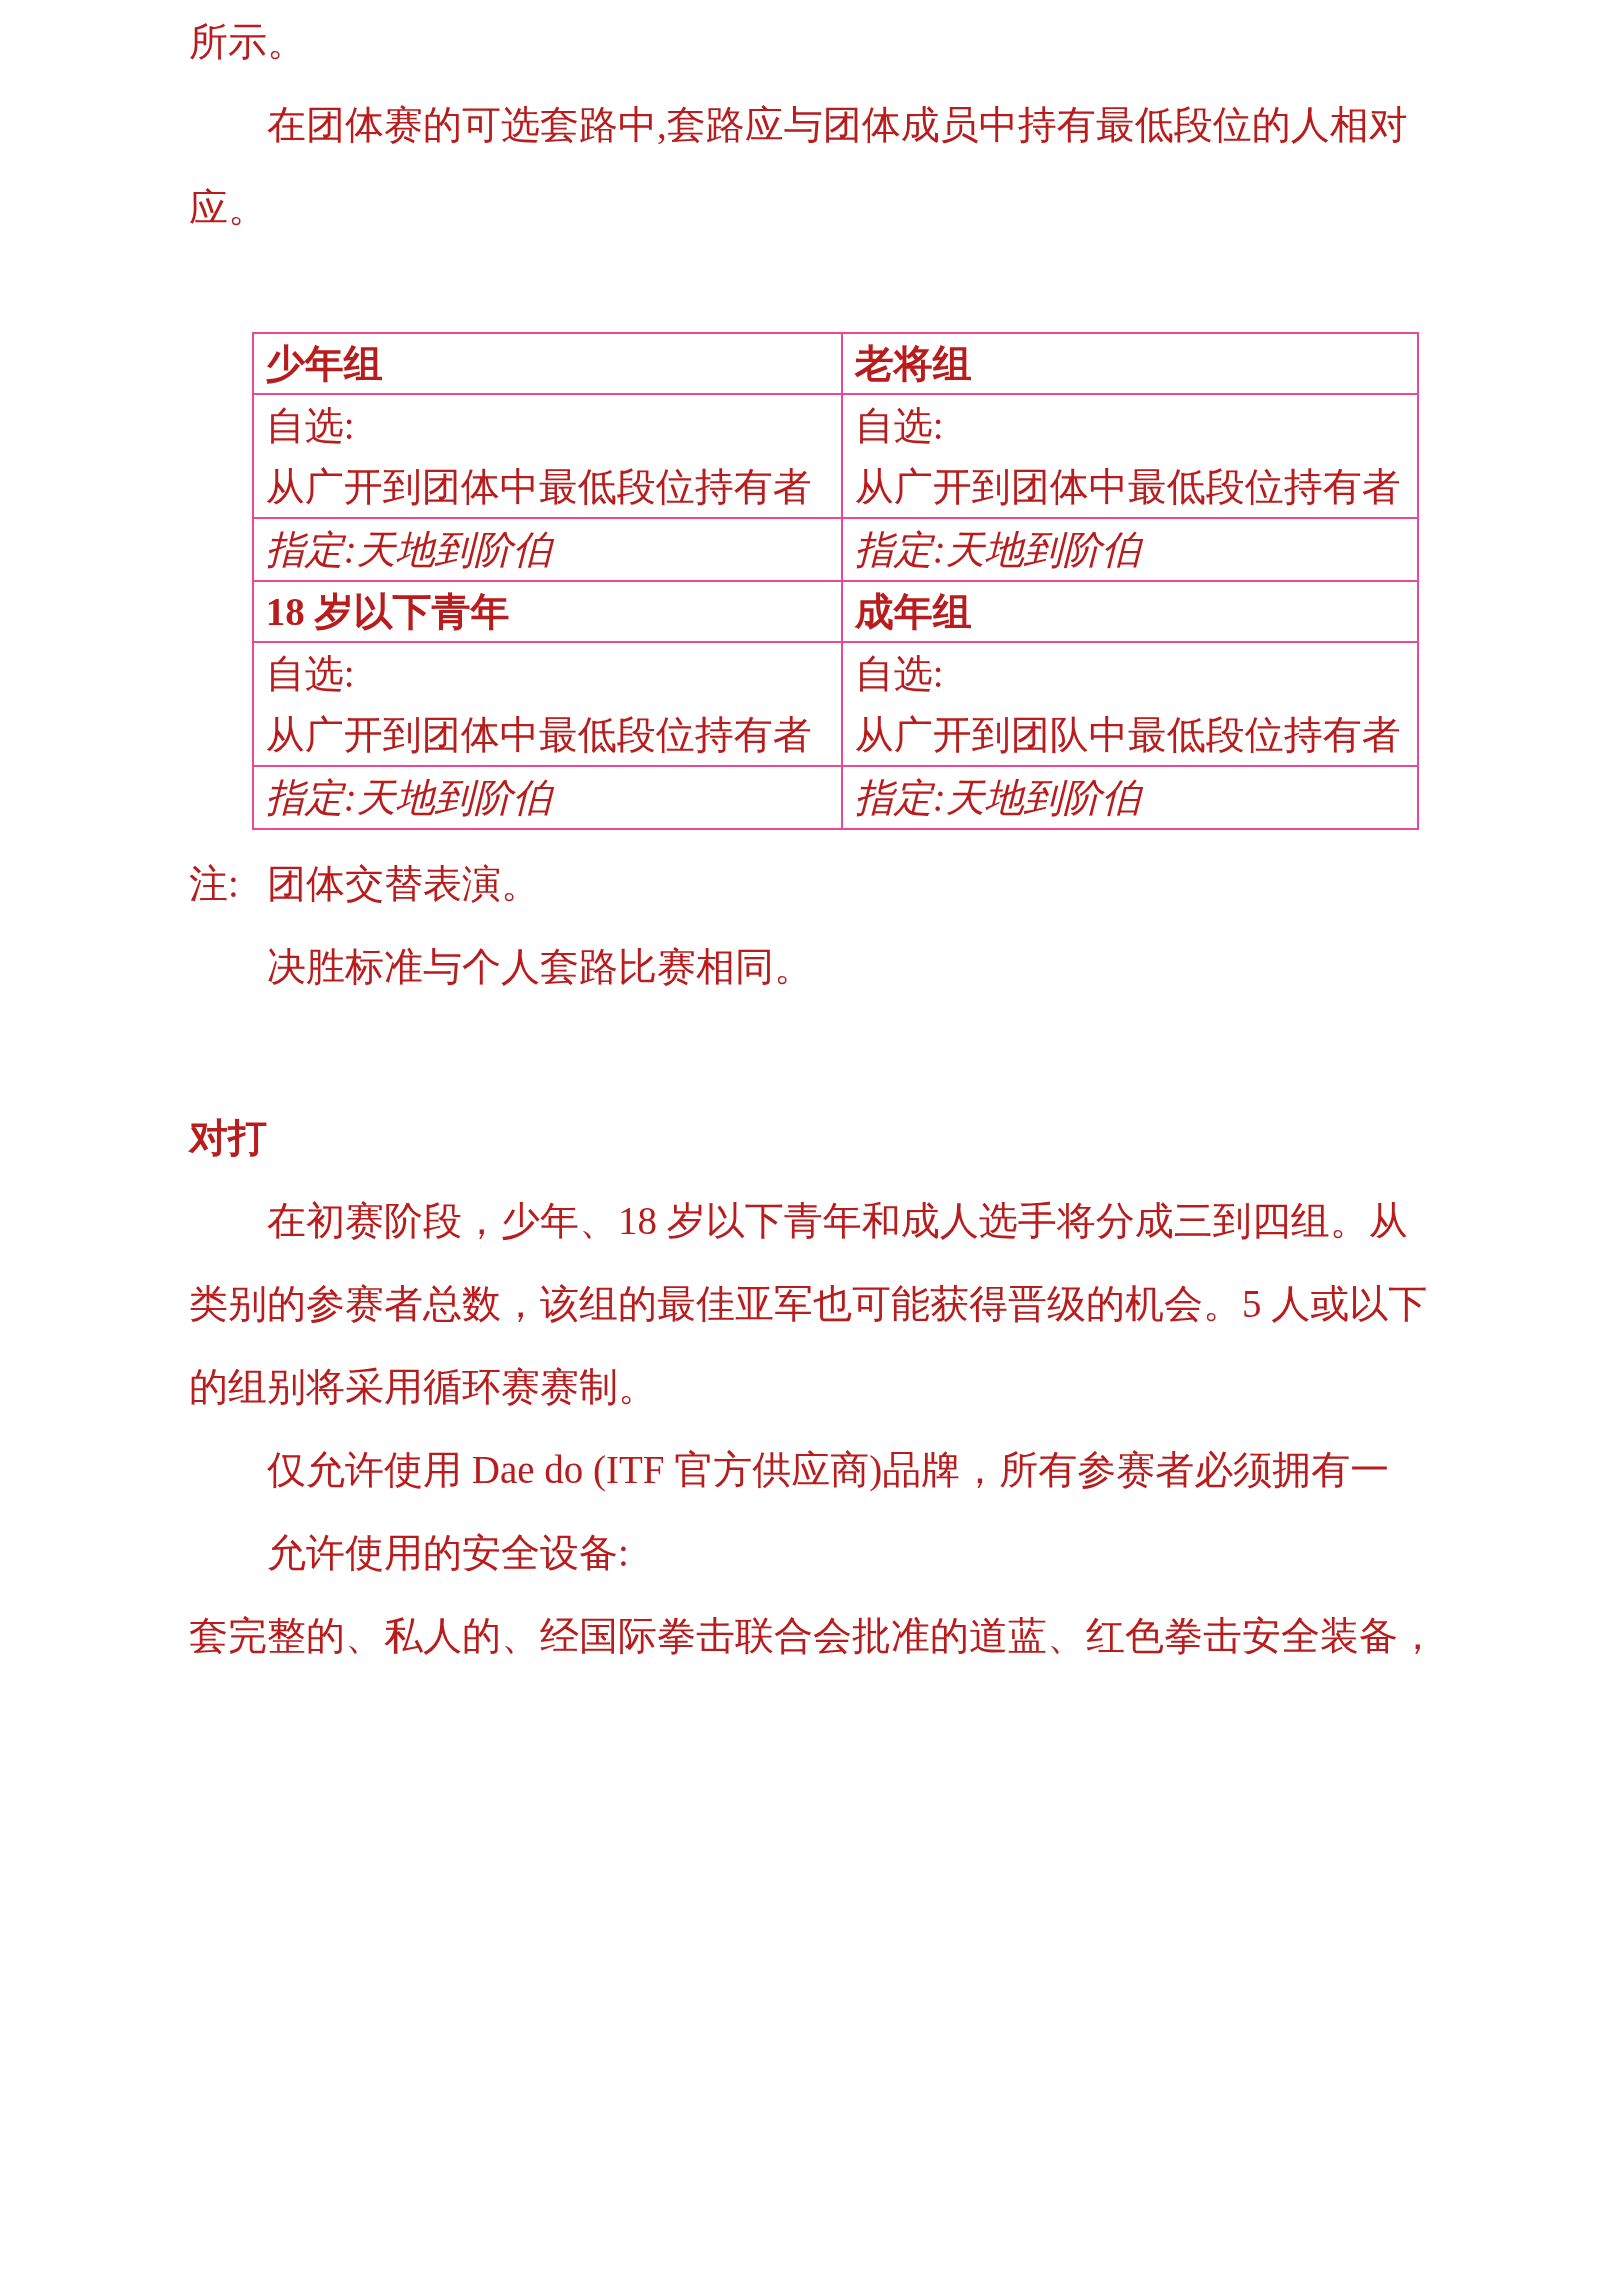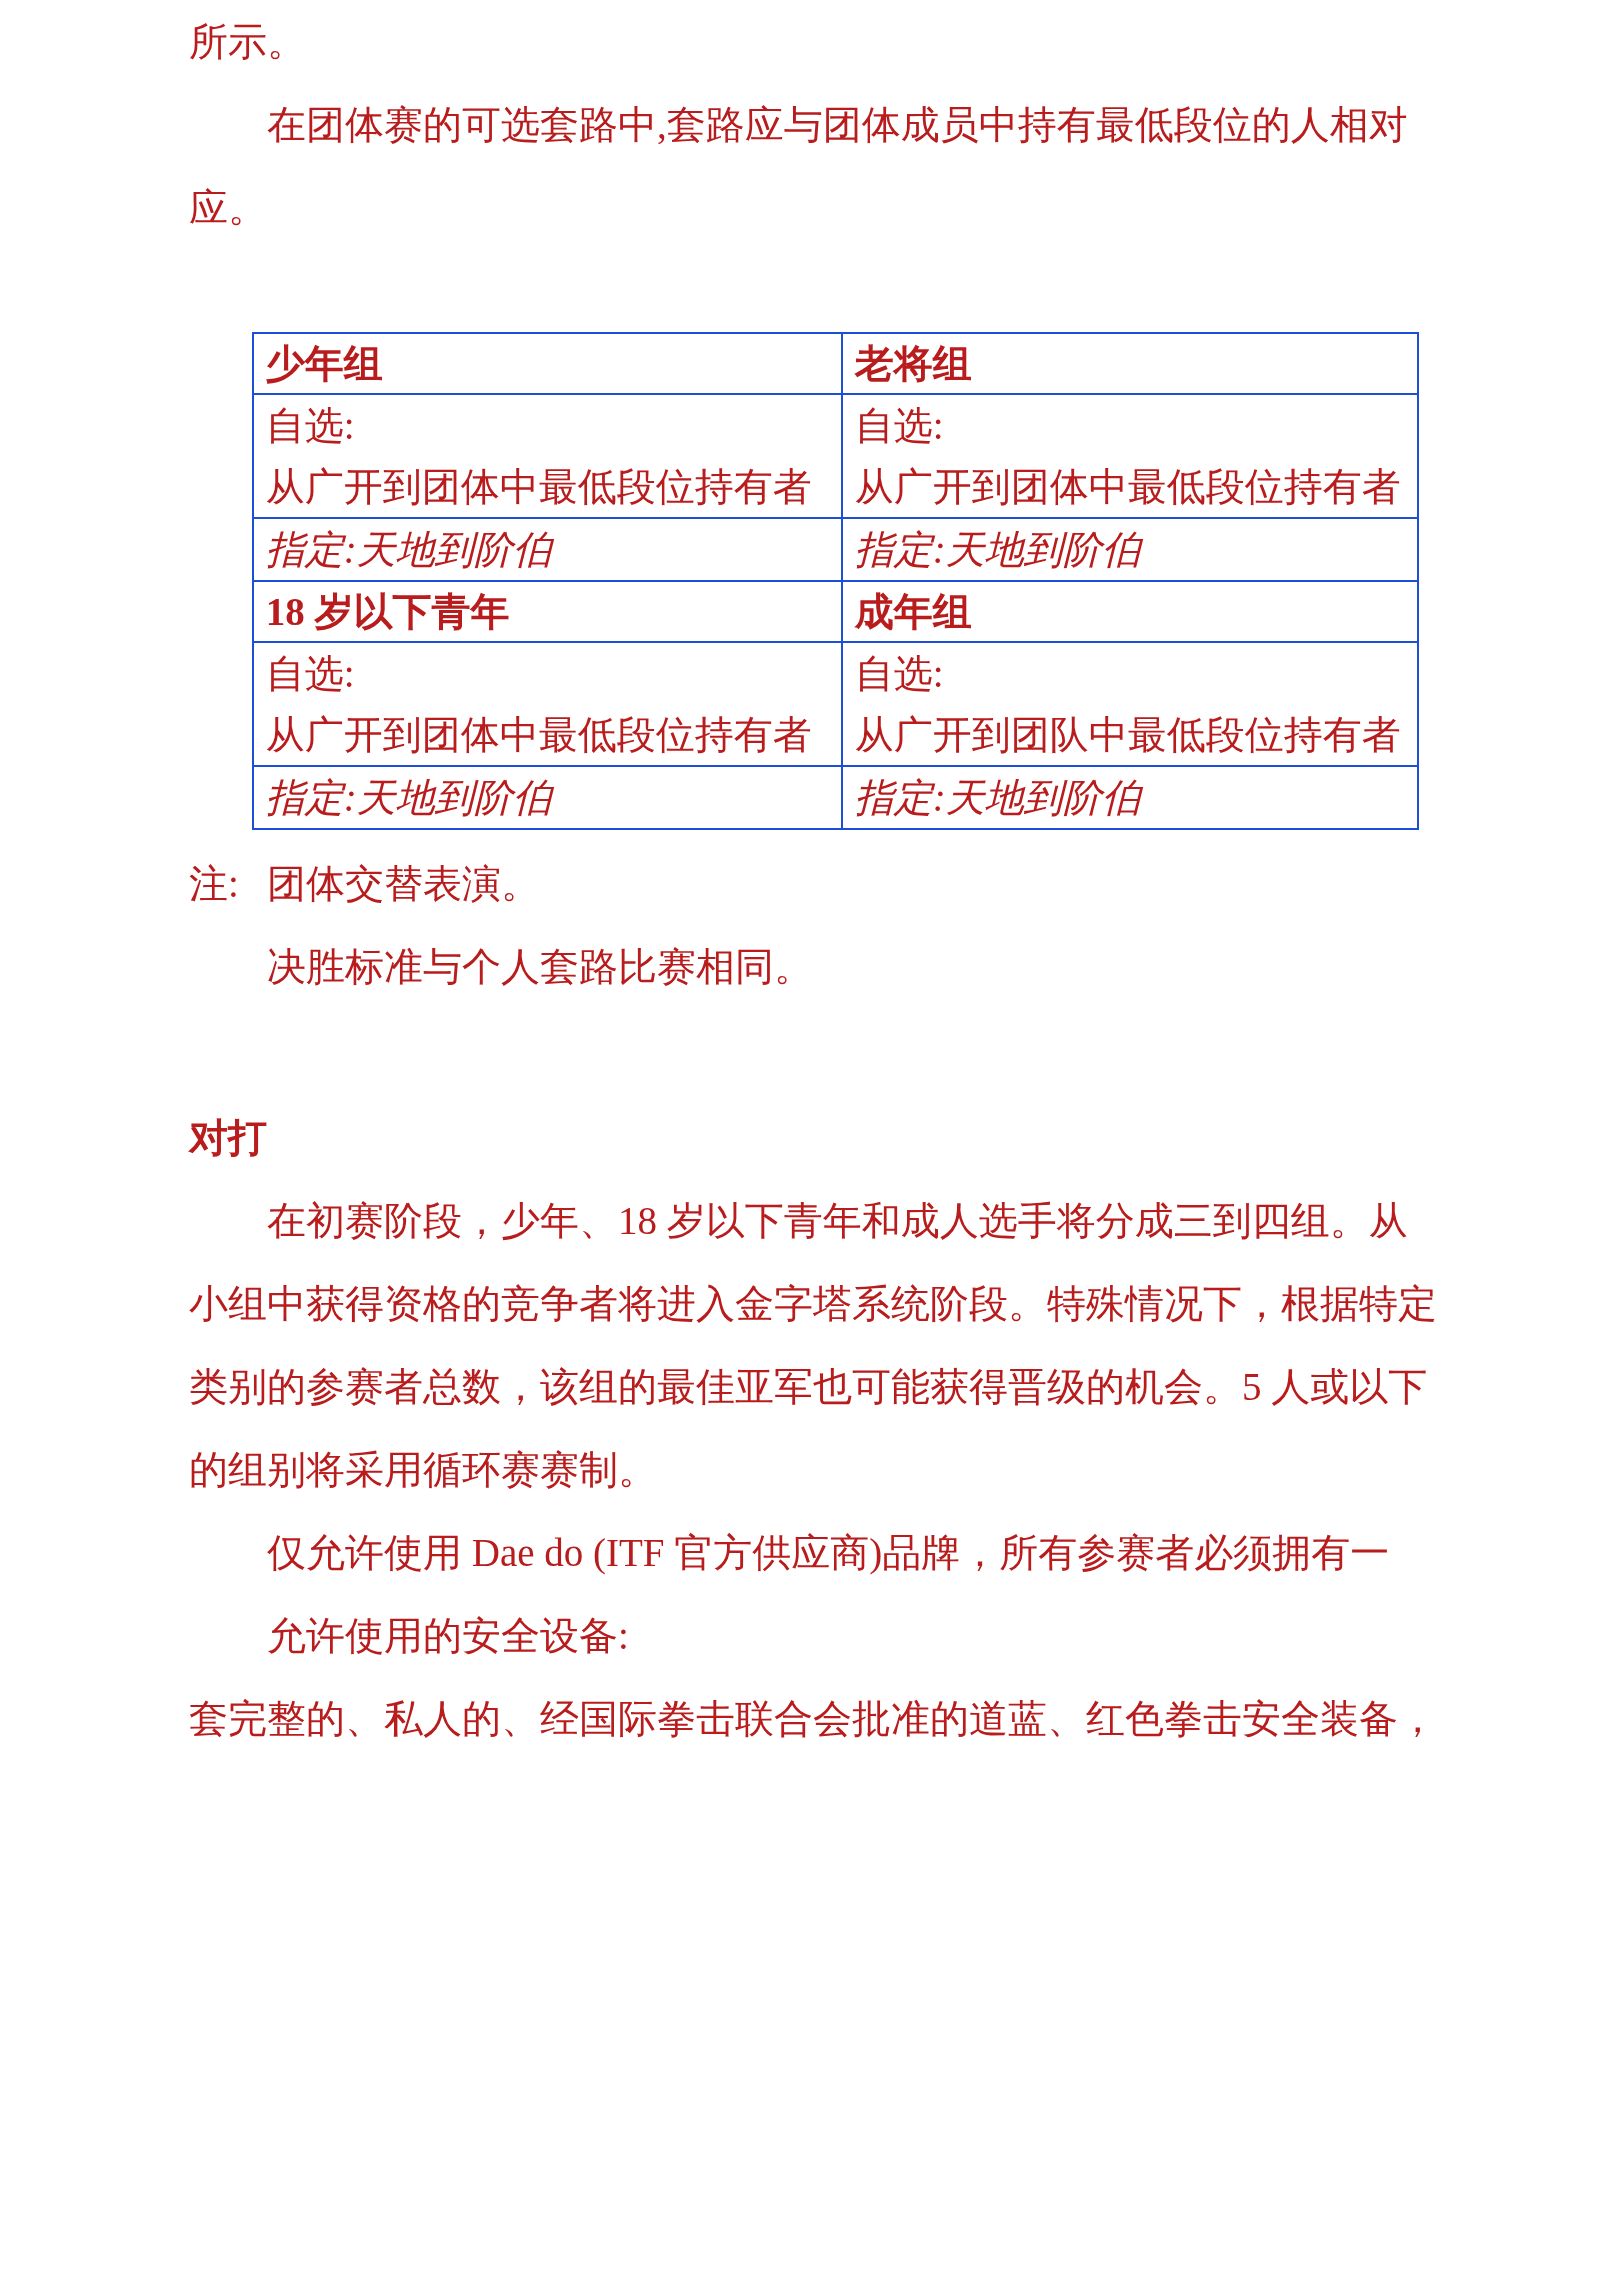--- a/index.html
+++ b/index.html
@@ -9,21 +9,21 @@
   }
   .content{position:absolute;left:189px;top:0;width:1198px;}
   .line{height:83px;line-height:83px;font-size:39px;white-space:nowrap;}
   .j{text-align:justify;text-align-last:justify;}
   .ind{text-indent:78px;}
   .pad{padding-left:78px;}
   .spacer{height:88px;}
   .heading{font-weight:bold;}
   .note-label{display:inline-block;width:78px;}
   table.grp{border-collapse:collapse;table-layout:fixed;width:1165px;margin-left:63px;margin-top:83px;}
-  .grp td{border:2px solid #1d4ed8;padding:0 5.9px 0 11.8px;vertical-align:middle;font-size:39px;white-space:nowrap;overflow:hidden;margin-top:12px;}
+  .grp td{border:2px solid #ec4899;padding:0 5.9px 0 11.8px;vertical-align:middle;font-size:39px;white-space:nowrap;overflow:hidden;margin-top:12px;}
   .grp tr.hrow{height:61px;}
   .grp tr.hrow td{font-weight:bold;}
   .grp tr.brow{height:122px;}
   .grp .cl{height:61px;line-height:61px;white-space:nowrap;}
   .grp tr.srow{height:61px;line-height:61px;font-style:italic;}
 </style>
 </head>
 <body>
 
 <div class="page">
@@ -81,21 +81,20 @@
     <div style="margin-top:11.8px;">
       <div class="line"><span class="note-label">注:</span><span>团体交替表演。</span></div>
       <div class="line pad">决胜标准与个人套路比赛相同。</div>
     </div>
 
     <div class="spacer"></div>
 
     <div class="line heading">对打</div>
 
     <div class="line j ind">在初赛阶段，少年、18 岁以下青年和成人选手将分成三到四组。从</div>
-    <div class="line j">小组中获得资格的竞争者将进入金字塔系统阶段。特殊情况下，根据特定</div>
     <div class="line j">类别的参赛者总数，该组的最佳亚军也可能获得晋级的机会。5 人或以下</div>
     <div class="line">的组别将采用循环赛赛制。</div>
 
     <div class="line j ind">仅允许使用 Dae do (ITF 官方供应商)品牌，所有参赛者必须拥有一</div>
 
     <div class="line ind">允许使用的安全设备:</div>
     <div class="line j">套完整的、私人的、经国际拳击联合会批准的道蓝、红色拳击安全装备，</div>
 
   </div>
 </div>

